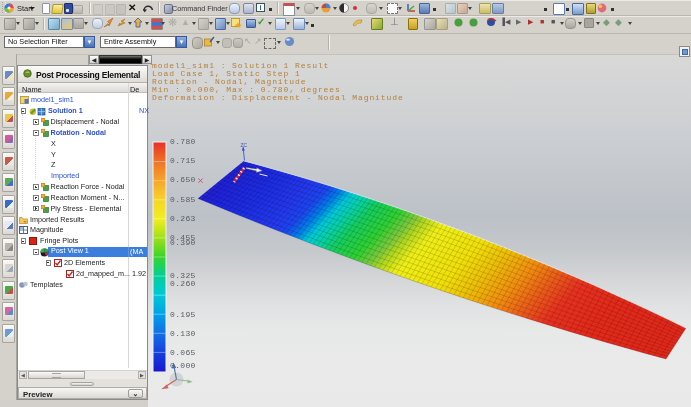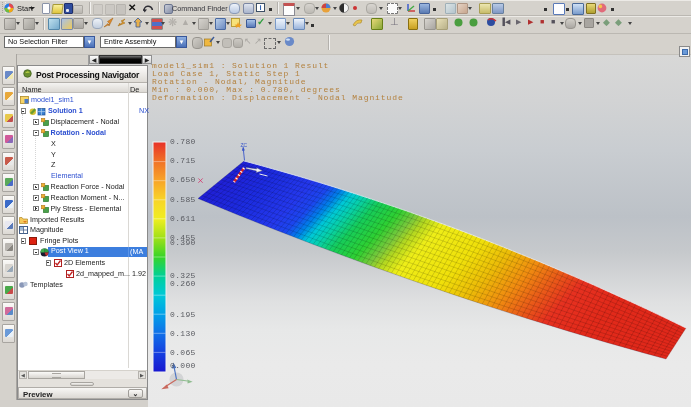--- a/index.html
+++ b/index.html
@@ -207,21 +207,21 @@
 <line x1="176.5" y1="379.5" x2="187.5" y2="381" stroke="#8fbc8f" stroke-width="1.2"></line>
 <polygon points="192.6,381.7 187.2,379.4 187.6,383.4" fill="#8fbc8f"></polygon>
 <line x1="176.5" y1="379.5" x2="166" y2="386.3" stroke="#c9685c" stroke-width="1.2"></line>
 <polygon points="161.3,389.3 166.8,384.6 168.6,388.2" fill="#c9685c"></polygon>
 </svg>
 <div class="a" style="left:0;top:0">
     <div class="cbl" style="top:140.9px">0.780</div>
     <div class="cbl" style="top:160.1px">0.715</div>
     <div class="cbl" style="top:179.3px">0.650</div>
     <div class="cbl" style="top:198.6px">0.585</div>
-    <div class="cbl" style="top:217.8px">0.611</div>
+    <div class="cbl" style="top:217.8px">0.263</div>
     <div class="cbl" style="top:237.0px">0.455</div>
     <div class="cbl" style="top:242px">0.390</div>
     <div class="cbl" style="top:275.4px">0.325</div>
     <div class="cbl" style="top:283px">0.260</div>
     <div class="cbl" style="top:313.9px">0.195</div>
     <div class="cbl" style="top:333.1px">0.130</div>
     <div class="cbl" style="top:352.3px">0.065</div>
     <div class="cbl" style="top:365px">0.000</div>
   </div>
 <div class="a" style="left:0;top:0;width:691px;height:15px;background:#d5d2cc;border-bottom:1px solid #bbb8b2;box-shadow:inset 0 1px 0 #eceae6"></div>
@@ -422,21 +422,21 @@
 <div class="a" style="left:2px;top:302.44px;width:13px;height:19px;background:linear-gradient(#fbfaf8,#dcd9d4);border:1px solid #a8a5a0;border-radius:1px;box-sizing:border-box"></div>
 <div class="a" style="left:4.5px;top:307.44px;width:8px;height:8px;background:linear-gradient(135deg,#d06a9a 0 60%,#5a8ac8 60% 100%);border-radius:1px"></div>
 <div class="a" style="left:2px;top:323.98px;width:13px;height:19px;background:linear-gradient(#fbfaf8,#dcd9d4);border:1px solid #a8a5a0;border-radius:1px;box-sizing:border-box"></div>
 <div class="a" style="left:4.5px;top:328.98px;width:8px;height:8px;background:linear-gradient(135deg,#6a9ad8 0 60%,#e8f0f8 60% 100%);border-radius:1px"></div>
 <div class="a" style="left:17px;top:65px;width:131px;height:335px;background:#ffffff;border:1px solid #8a8a8a;box-sizing:border-box"></div>
 <div class="a" style="left:18px;top:66px;width:129px;height:17px;background:linear-gradient(#fcfbfa,#dedbd6);border-bottom:1px solid #b5b2ad;box-sizing:border-box"></div>
 <svg class="a" style="left:23px;top:69px" width="9" height="9" viewBox="0 0 9 9">
     <circle cx="4.5" cy="4.5" r="3.8" fill="#6a8e2f" stroke="#3a5a18" stroke-width="0.7"></circle>
     <path d="M2.2,3.8 A2.8,2.8 0 0,1 6.8,3.4" fill="#d8e84a"></path>
   </svg>
-<div class="a" style="left:36px;top:70px;font-size:8.6px;font-weight:bold;color:#111;letter-spacing:-0.25px">Post Processing Navigator</div>
+<div class="a" style="left:36px;top:70px;font-size:8.6px;font-weight:bold;color:#111;letter-spacing:-0.25px">Post Processing Elemental</div>
 <div class="a" style="left:18px;top:83px;width:129px;height:9.5px;background:linear-gradient(#f4f3f1,#dcd9d4);border-bottom:1px solid #c2bfba;box-sizing:border-box"></div>
 <div class="a" style="left:22px;top:84.5px;font-size:7.4px;color:#222">Name</div>
 <div class="a" style="left:130px;top:84.5px;font-size:7.4px;color:#222">De</div>
 <div class="a" style="left:128px;top:83px;width:1px;height:285px;background:#dad8d4"></div>
 <div class="a" style="left:22px;top:114.2px;height:97.5px;border-left:1px dotted #d6d6d6"></div>
 <div class="a" style="left:35px;top:135.9px;height:43.3px;border-left:1px dotted #d6d6d6"></div>
 <svg class="a" style="left:20px;top:96.4px" width="9" height="8" viewBox="0 0 9 8">
     <rect x="0.5" y="0.5" width="8" height="7" fill="#f6d468" stroke="#b08a28" stroke-width="0.8"></rect>
     <rect x="4.5" y="3" width="4" height="4.5" fill="#4a7ac8"></rect>
   </svg>
@@ -466,21 +466,21 @@
     <i></i>
   </div>
 <svg class="a" style="left:41px;top:128.9px" width="8" height="8" viewBox="0 0 8 8">
     <rect x="2.5" y="2.5" width="5" height="5" fill="#4aa04a" stroke="#2a7a2a" stroke-width="0.7"></rect>
     <rect x="0.4" y="0.4" width="3.4" height="3.4" fill="#f0b030" stroke="#b07820" stroke-width="0.6"></rect>
   </svg>
 <div class="tr blue" style="left:50.5px;top:127.9px;"><b>Rotation - Nodal</b></div>
 <div class="tr" style="left:51px;top:138.7px;">X</div>
 <div class="tr" style="left:51px;top:149.6px;">Y</div>
 <div class="tr" style="left:51px;top:160.4px;">Z</div>
-<div class="tr blue" style="left:51px;top:171.2px;">Elemental</div>
+<div class="tr blue" style="left:51px;top:171.2px;">Imported</div>
 <div class="exp plus" style="left:33px;top:184.2px">
     <i></i>
     <b></b>
   </div>
 <svg class="a" style="left:41px;top:183.0px" width="8" height="8" viewBox="0 0 8 8">
     <rect x="2.5" y="2.5" width="5" height="5" fill="#4aa04a" stroke="#2a7a2a" stroke-width="0.7"></rect>
     <rect x="0.4" y="0.4" width="3.4" height="3.4" fill="#f0b030" stroke="#b07820" stroke-width="0.6"></rect>
   </svg>
 <div class="tr" style="left:50.5px;top:182.0px;">Reaction Force - Nodal</div>
 <div class="exp plus" style="left:33px;top:195.1px">

